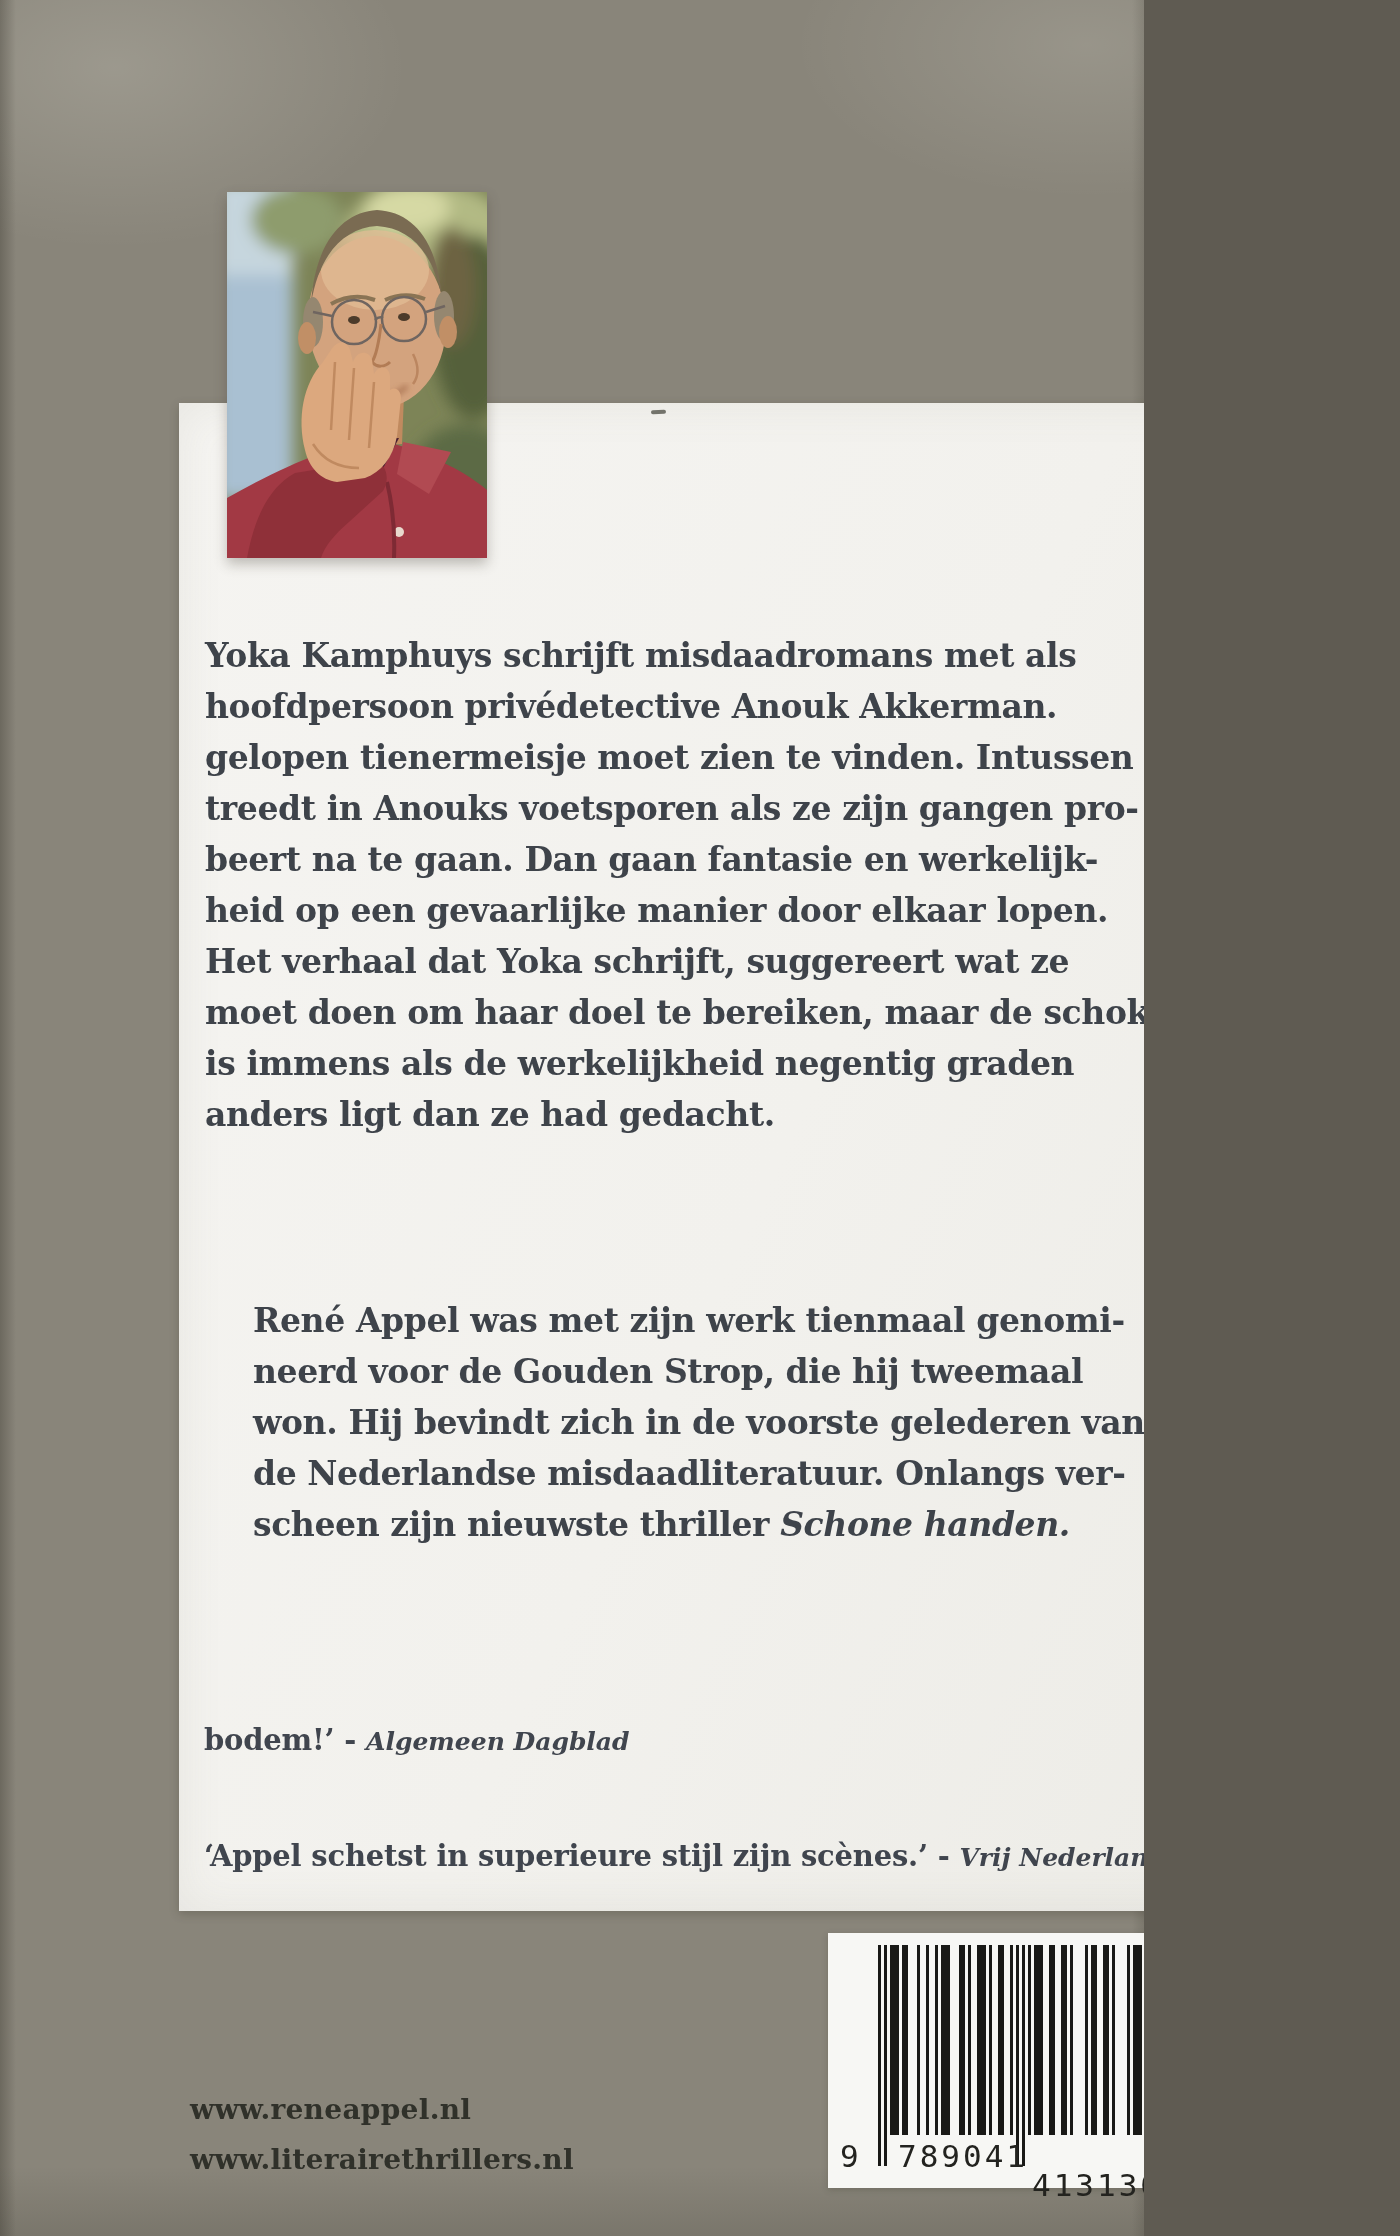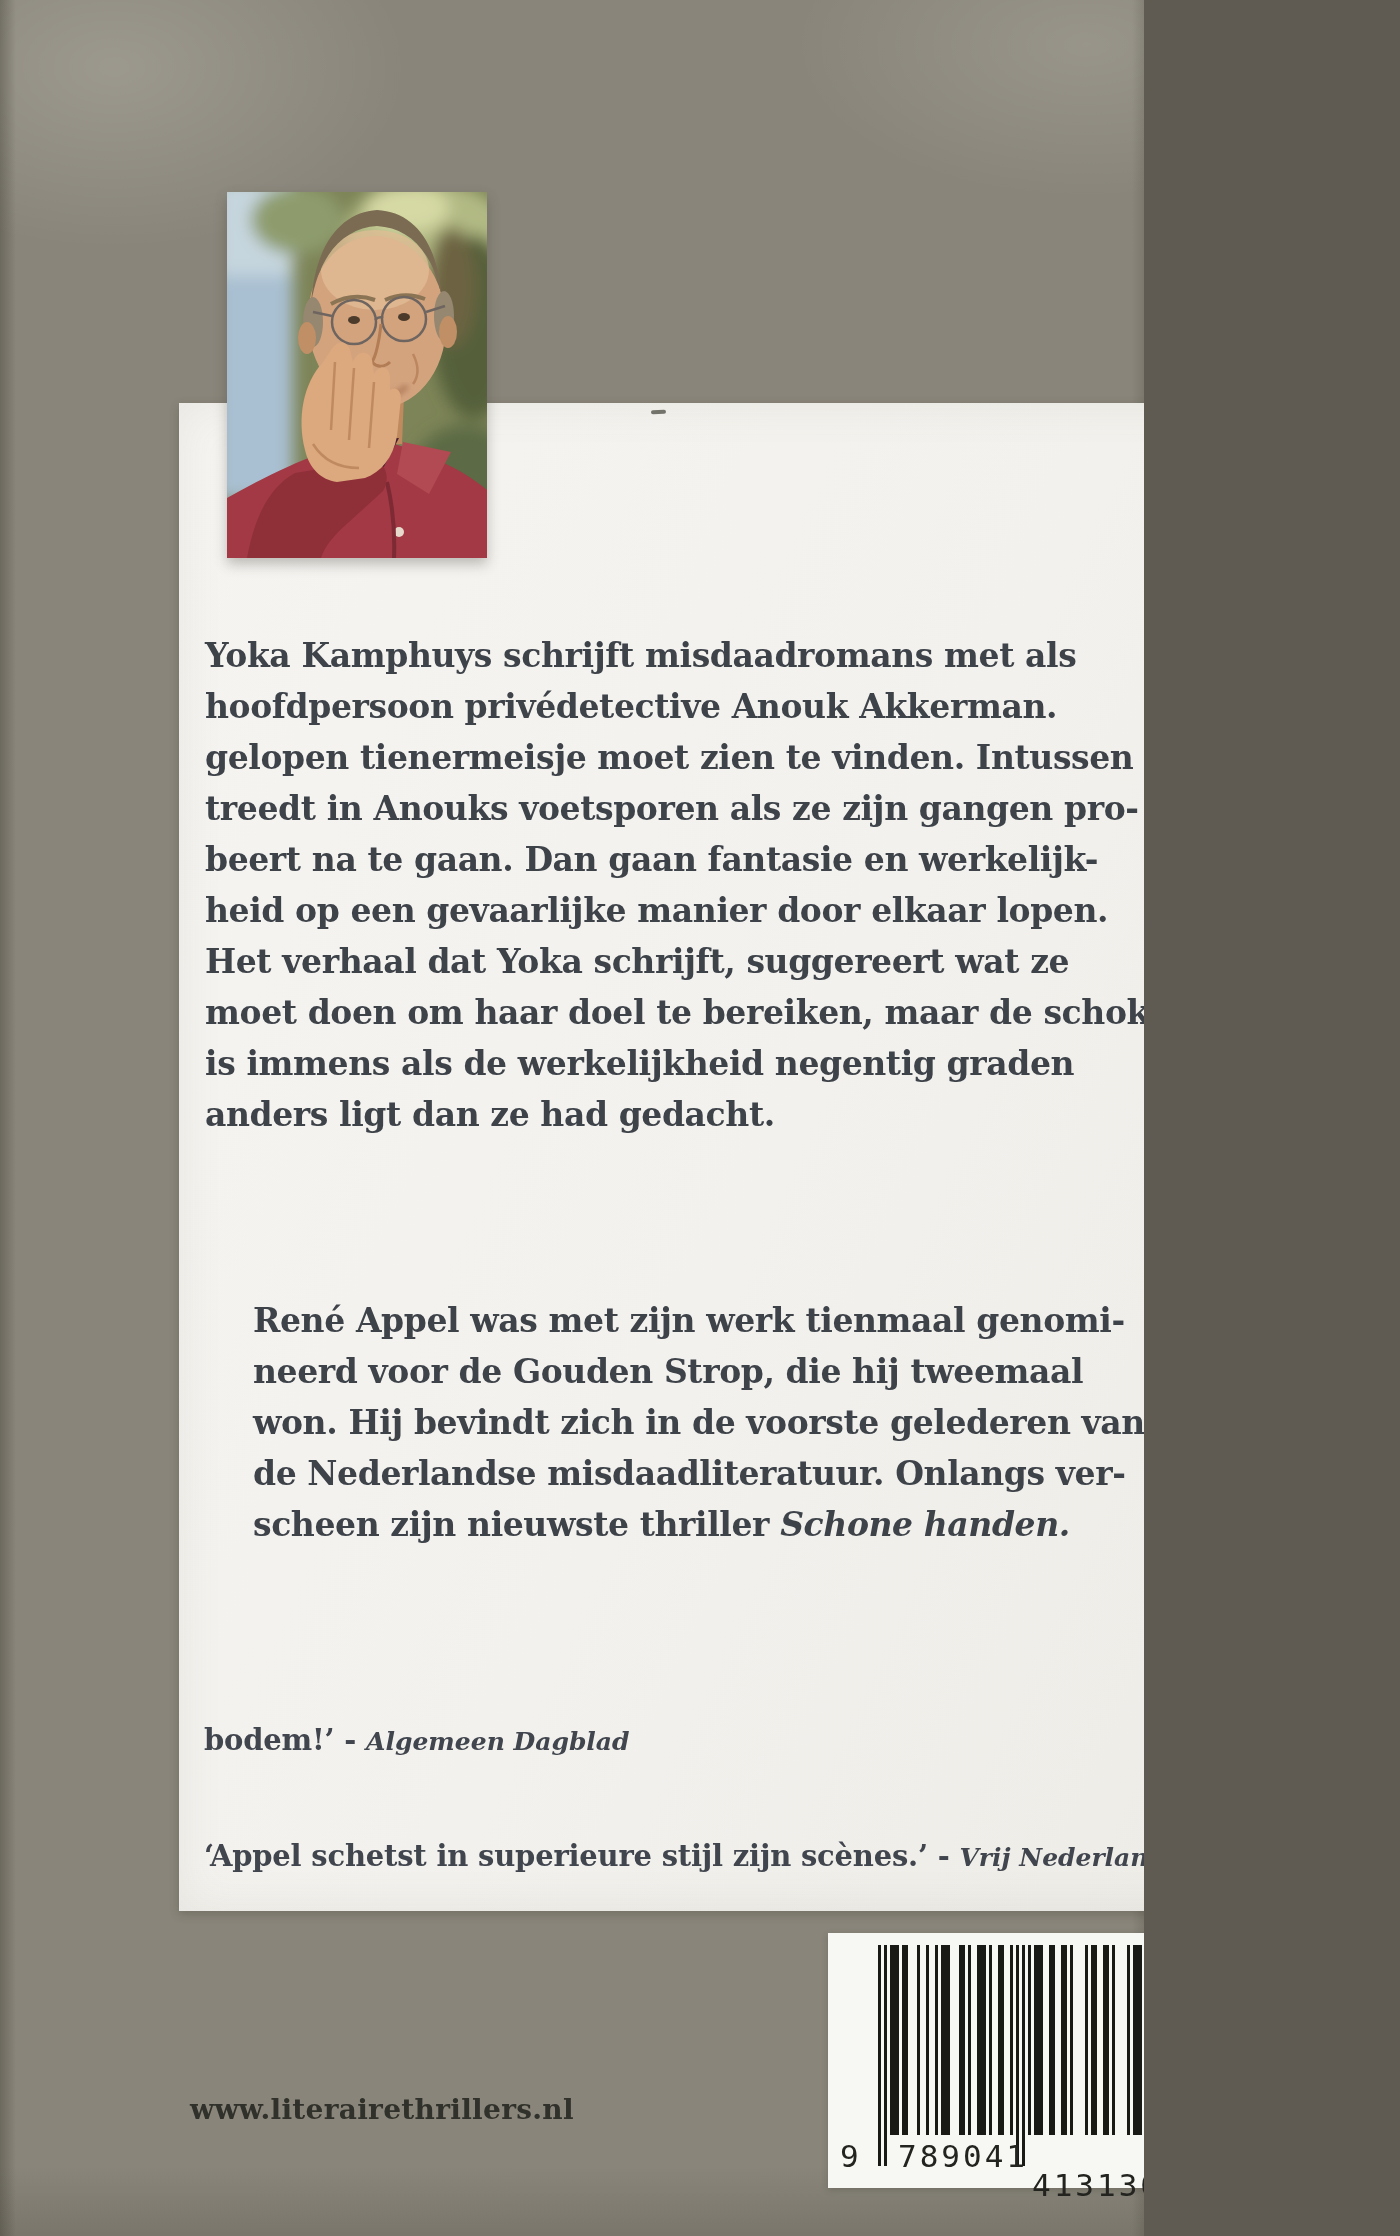--- a/index.html
+++ b/index.html
@@ -166,20 +166,21 @@
 
   <div class="quote quote1">
     <div class="line"><span>bodem!’ - </span><span class="src">Algemeen Dagblad</span></div>
   </div>
 
   <div class="quote quote2">
     <div class="line"><span>‘Appel schetst in superieure stijl zijn scènes.’ - </span><span class="src">Vrij Nederland</span></div>
   </div>
 
   <div class="urls">
+      <div class="line">www.reneappel.nl</div>
       <div class="line">www.literairethrillers.nl</div>
     </div>
 
   <div class="barcode">
     <div class="bars" id="bars">
         <div class="module black guard"></div>
         <div class="module guard"></div>
         <div class="module black guard"></div>
         <div class="module"></div>
         <div class="module black"></div>

